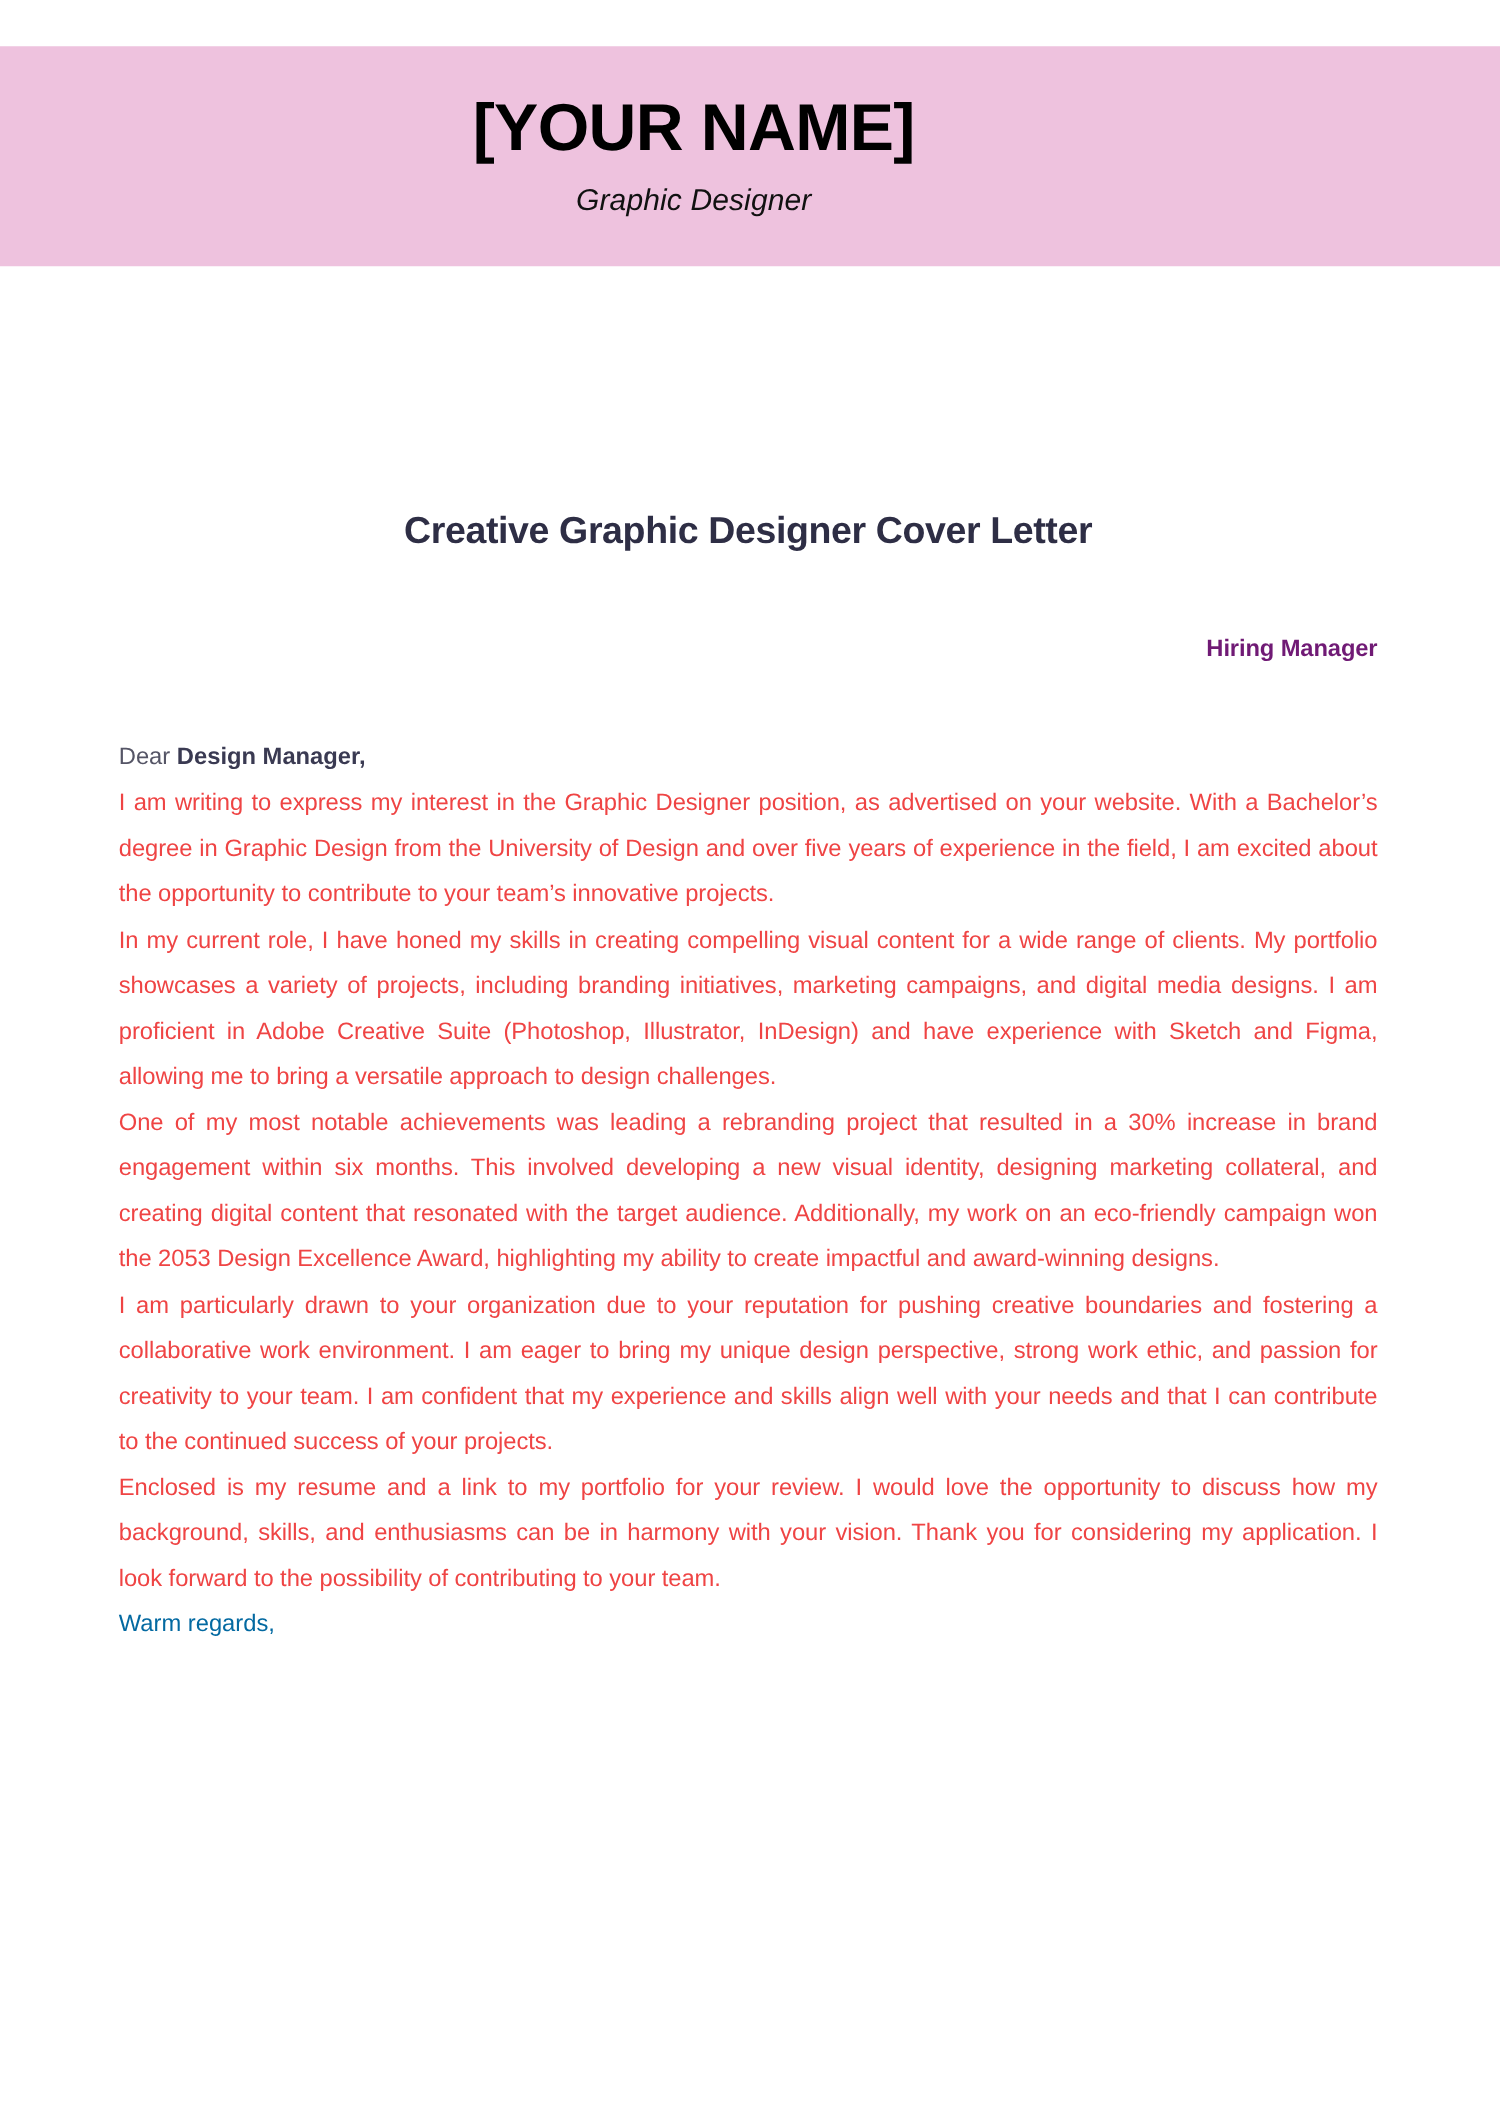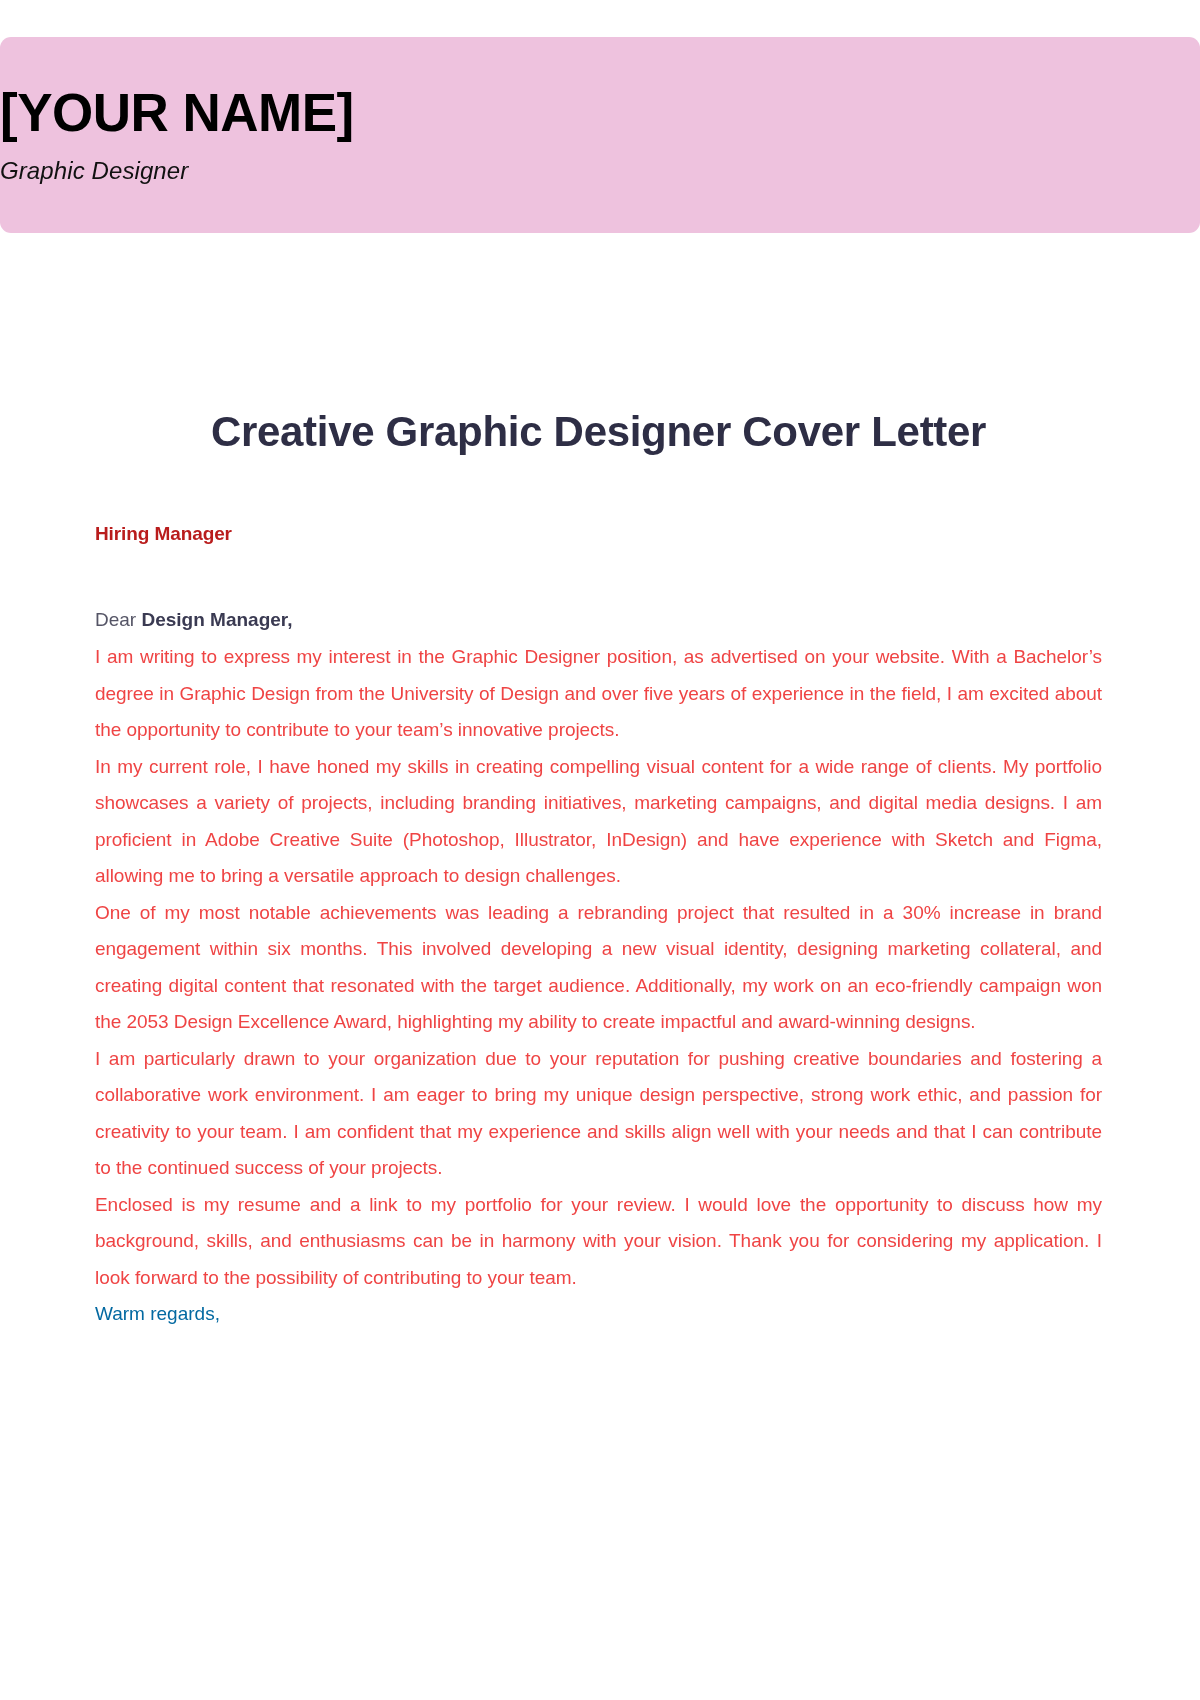--- a/index.html
+++ b/index.html
@@ -21,29 +21,28 @@
     background: #ffffff;
     overflow: hidden;
   }
 
   
   .header-band {
     position: absolute;
     top: 37px;
     left: 0;
     width: 1200px;
-    height: 196px;
+    height: 176px;
     background: #eec2de;
     display: flex;
     flex-direction: column;
-    align-items: flex-start;
+    align-items: center;
     justify-content: center;
     box-sizing: border-box;
     padding-right: 90px;
-    border-radius: 11px;
   }
 
   .header-name {
     font-family: "Liberation Sans", sans-serif;
     font-size: 53px;
     font-weight: 700;
     letter-spacing: -0.5px;
     color: #000000;
     line-height: 1.05;
     margin: 0;
@@ -66,42 +65,43 @@
     position: absolute;
     top: 233px;
     left: 0;
     width: 1200px;
     box-sizing: border-box;
     padding: 0 98px 0 95px;
   }
 
   .doc-title {
     font-family: "Liberation Sans", sans-serif;
-    font-size: 42px;
+    font-size: 30px;
     font-weight: 700;
     color: #2e2e45;
     text-align: center;
     margin: 0;
     padding-top: 174px;
     letter-spacing: -0.3px;
     line-height: 1.2;
   }
 
   
   .address-block {
     margin-top: 57px;
   }
 
   .address-line {
     font-family: "Liberation Sans", sans-serif;
     font-size: 19px;
     font-weight: 700;
-    color: #b91c1c;
+    color: #701a75;
     line-height: 39px;
     letter-spacing: -0.1px;
+    text-align: right;
   }
 
   
   .letter-body {
     margin-top: 47px;
   }
 
   .salutation {
     font-family: "Liberation Sans", sans-serif;
     font-size: 19px;

